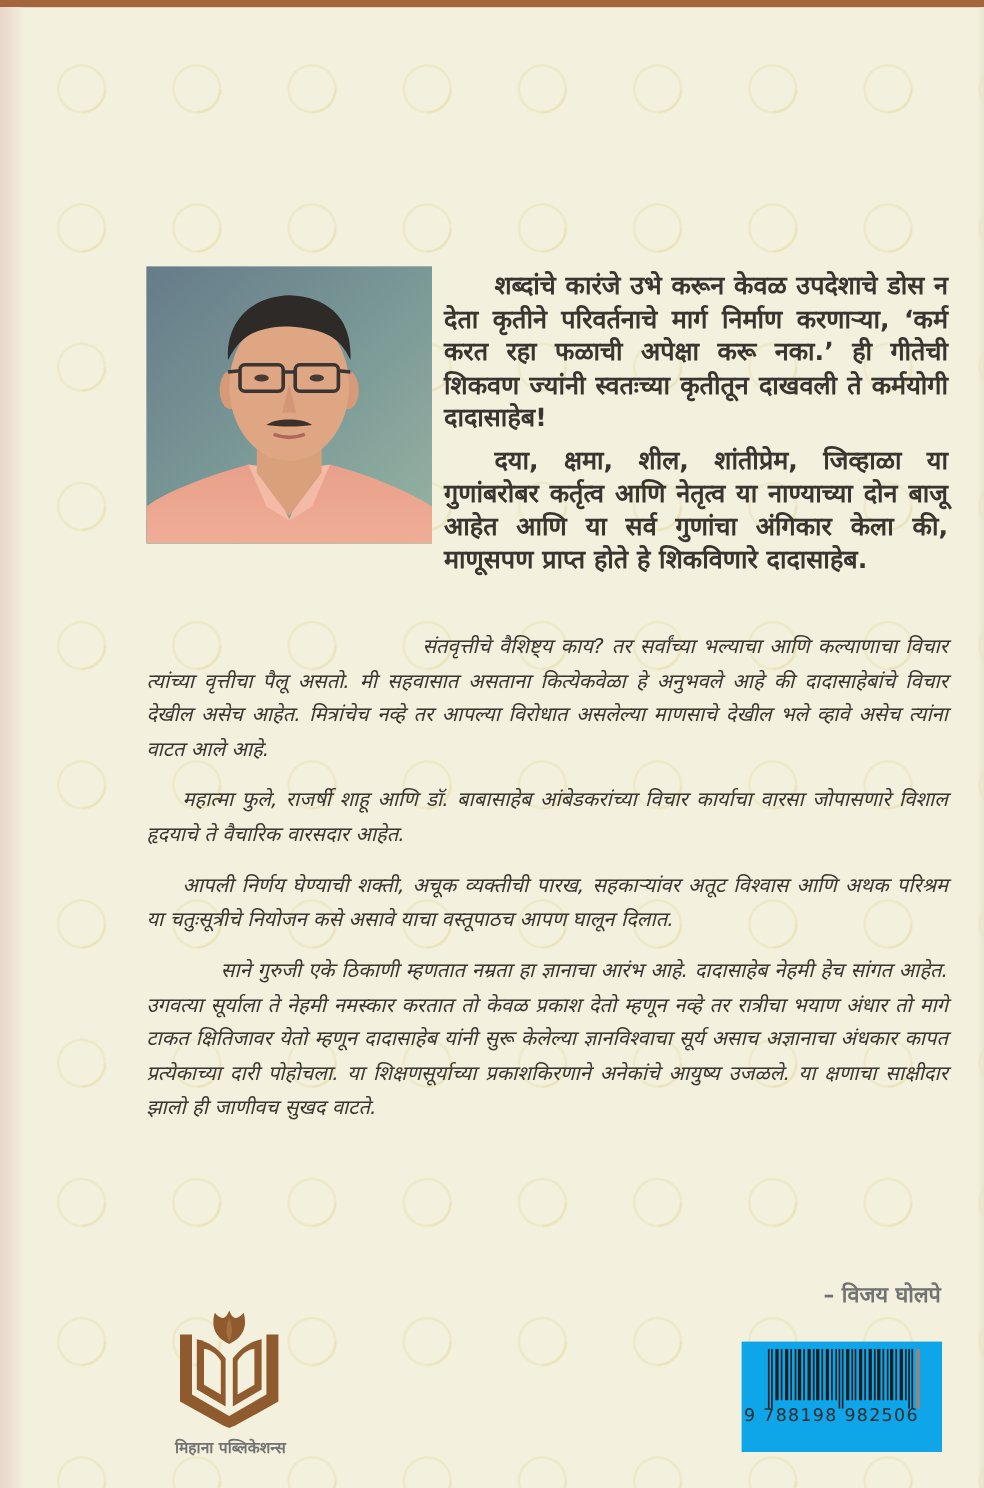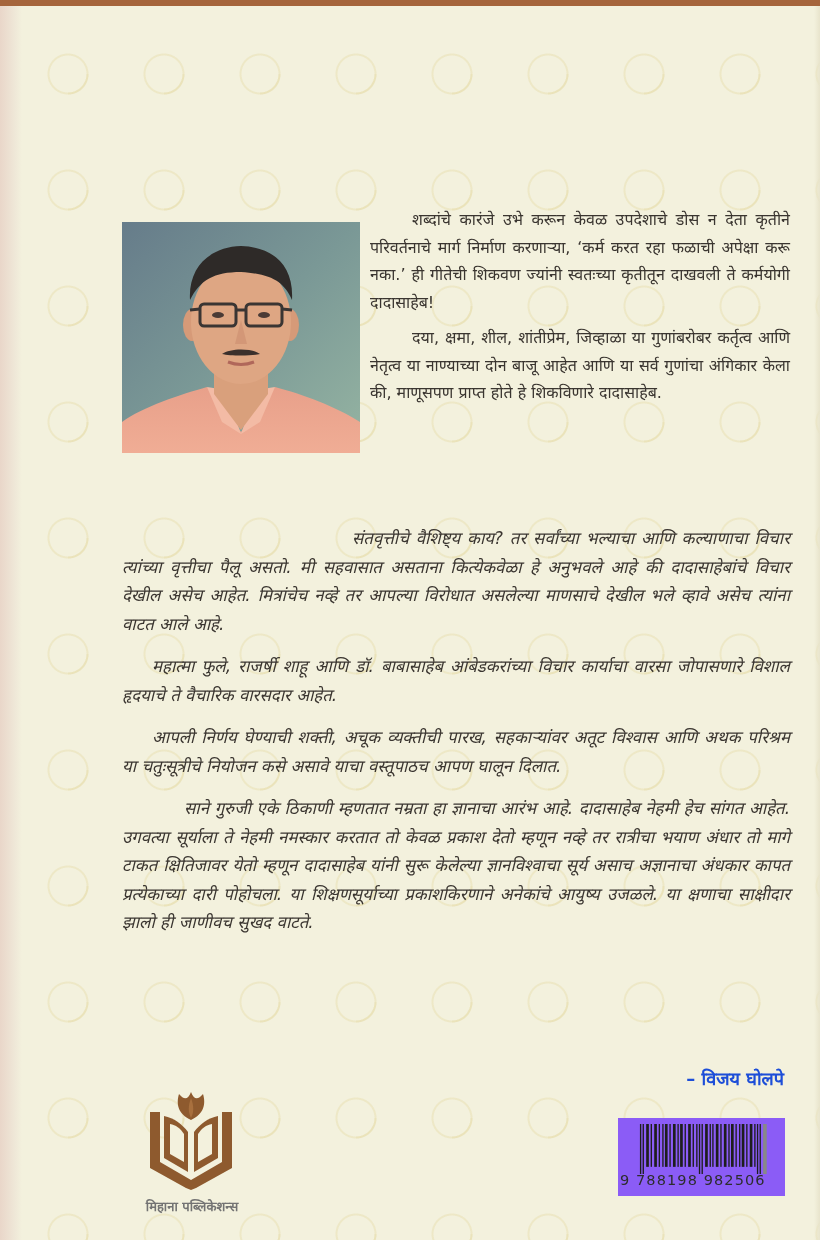--- a/index.html
+++ b/index.html
@@ -30,44 +30,44 @@
     background-position: 20px 10px, 68px 68px;
     opacity: 0.9;
   }
   .photo {
     position: absolute; left: 122px; top: 222px; width: 238px; height: 231px;
     background: linear-gradient(160deg, #6e8491 0%, #7d9a98 45%, #8fb0a0 100%);
     overflow: hidden;
   }
   .photo svg { display: block; }
   .text-block {
-    position: absolute; left: 370px; top: 206px; width: 420px;
-    font-size: 16px; line-height: 27.5px; text-align: justify;
+    position: absolute; left: 370px; top: 225px; width: 420px;
+    font-size: 21px; line-height: 27.5px; text-align: justify; font-weight: bold;
   }
   .text-block p { margin: 0 0 8px 0; text-indent: 42px; text-align-last: left; }
   .wide-block {
     position: absolute; left: 122px; top: 524px; width: 668px;
     font-size: 16.8px; line-height: 28.5px; font-style: italic;
   }
   .wide-block p { margin: 0 0 14px 0; text-indent: 30px; text-align: justify; }
   .wide-block p.deep { text-indent: 62px; }
   .signature {
     position: absolute; right: 36px; top: 1066px;
-    font-size: 18px; font-weight: bold; color: #1d4ed8;
+    font-size: 18px; font-weight: bold; color: #737373;
   }
   .logo {
     position: absolute; left: 136px; top: 1088px; width: 110px; height: 110px;
   }
   .publisher-name {
     position: absolute; left: 122px; top: 1197px; width: 140px; text-align: center;
     font-size: 13px; color: #737373; font-weight: bold;
   }
   .barcode {
-    position: absolute; left: 618px; top: 1118px; width: 167px; height: 78px;
-    background: #8b5cf6;
+    position: absolute; left: 618px; top: 1118px; width: 167px; height: 92px;
+    background: #0ea5e9;
   }
   .barcode .bars {
     position: absolute; left: 14px; top: 6px; width: 148px; height: 50px;
     display: flex; align-items: stretch; gap: 0;
   }
   .barcode .isbn-digits {
     position: absolute; left: 2px; top: 54px; width: 162px;
     font-family: "DejaVu Sans", sans-serif; font-size: 14.5px; letter-spacing: 1.1px;
     color: #2d2d2d;
   }

